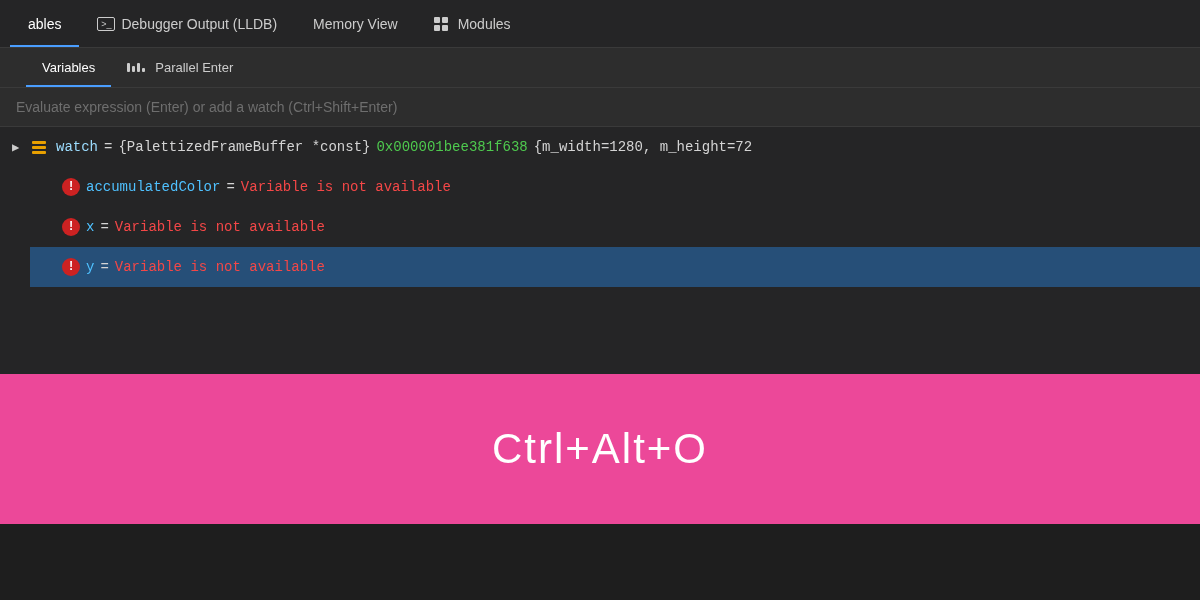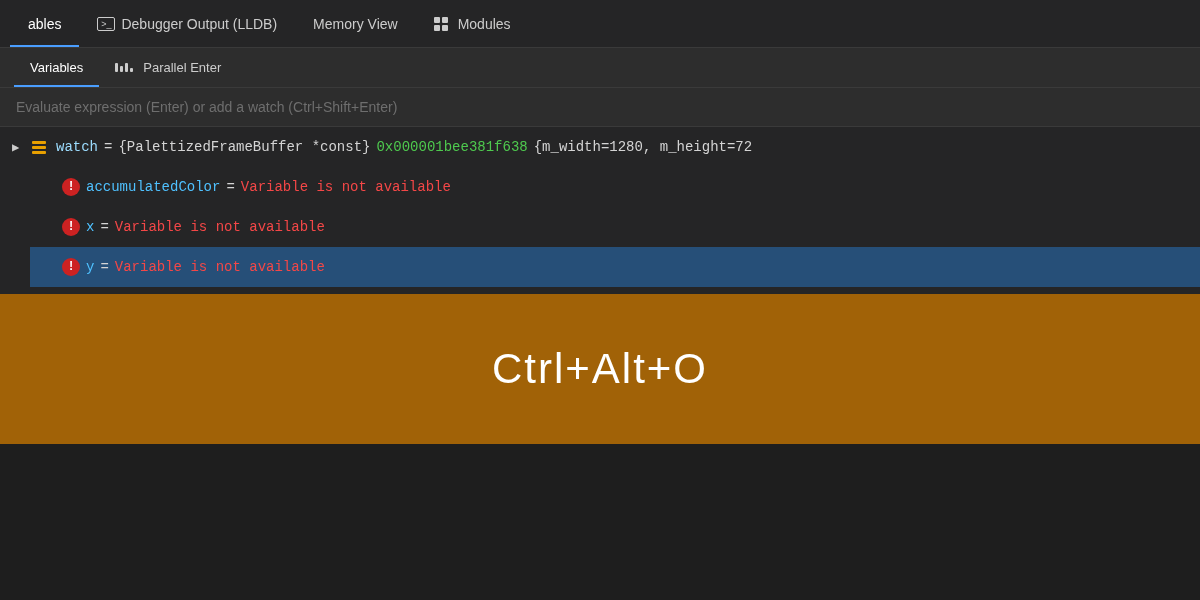--- a/index.html
+++ b/index.html
@@ -46,21 +46,21 @@
       left: 0;
       right: 0;
       height: 2px;
       background: #4a9eff;
     }
 
     .sub-tabs {
       display: flex;
       align-items: center;
       background: #2d2d2d;
-      padding: 0 14px;
+      padding: 0 26px;
       height: 40px;
       border-bottom: 1px solid #3a3a3a;
     }
 
     .sub-tab {
       padding: 0 16px;
       height: 100%;
       display: flex;
       align-items: center;
       gap: 6px;
@@ -176,21 +176,21 @@
 
     .var-error-value {
       color: #f44747;
     }
 
     .indent-1 {
       margin-left: 30px;
     }
 
     .shortcut-overlay {
-      background: #a16207;
+      background: #ec4899;
       display: flex;
       align-items: center;
       justify-content: center;
       height: 150px;
     }
 
     .shortcut-text {
       color: #ffffff;
       font-size: 42px;
       font-family: 'Segoe UI', Arial, sans-serif;
@@ -218,21 +218,21 @@
     .mod-sq {
       width: 6px;
       height: 6px;
       background: #cccccc;
       border-radius: 1px;
     }
   </style>
 </head>
 <body>
 
-<div style="display: flex; flex-direction: column; height: 444px;">
+<div style="display: flex; flex-direction: column; height: 524px;">
 
   <div class="top-tabs">
     <div class="top-tab active">
       <span>ables</span>
     </div>
     <div class="top-tab">
       <span class="terminal-icon">&gt;_</span>
       <span>Debugger Output (LLDB)</span>
     </div>
     <div class="top-tab">

